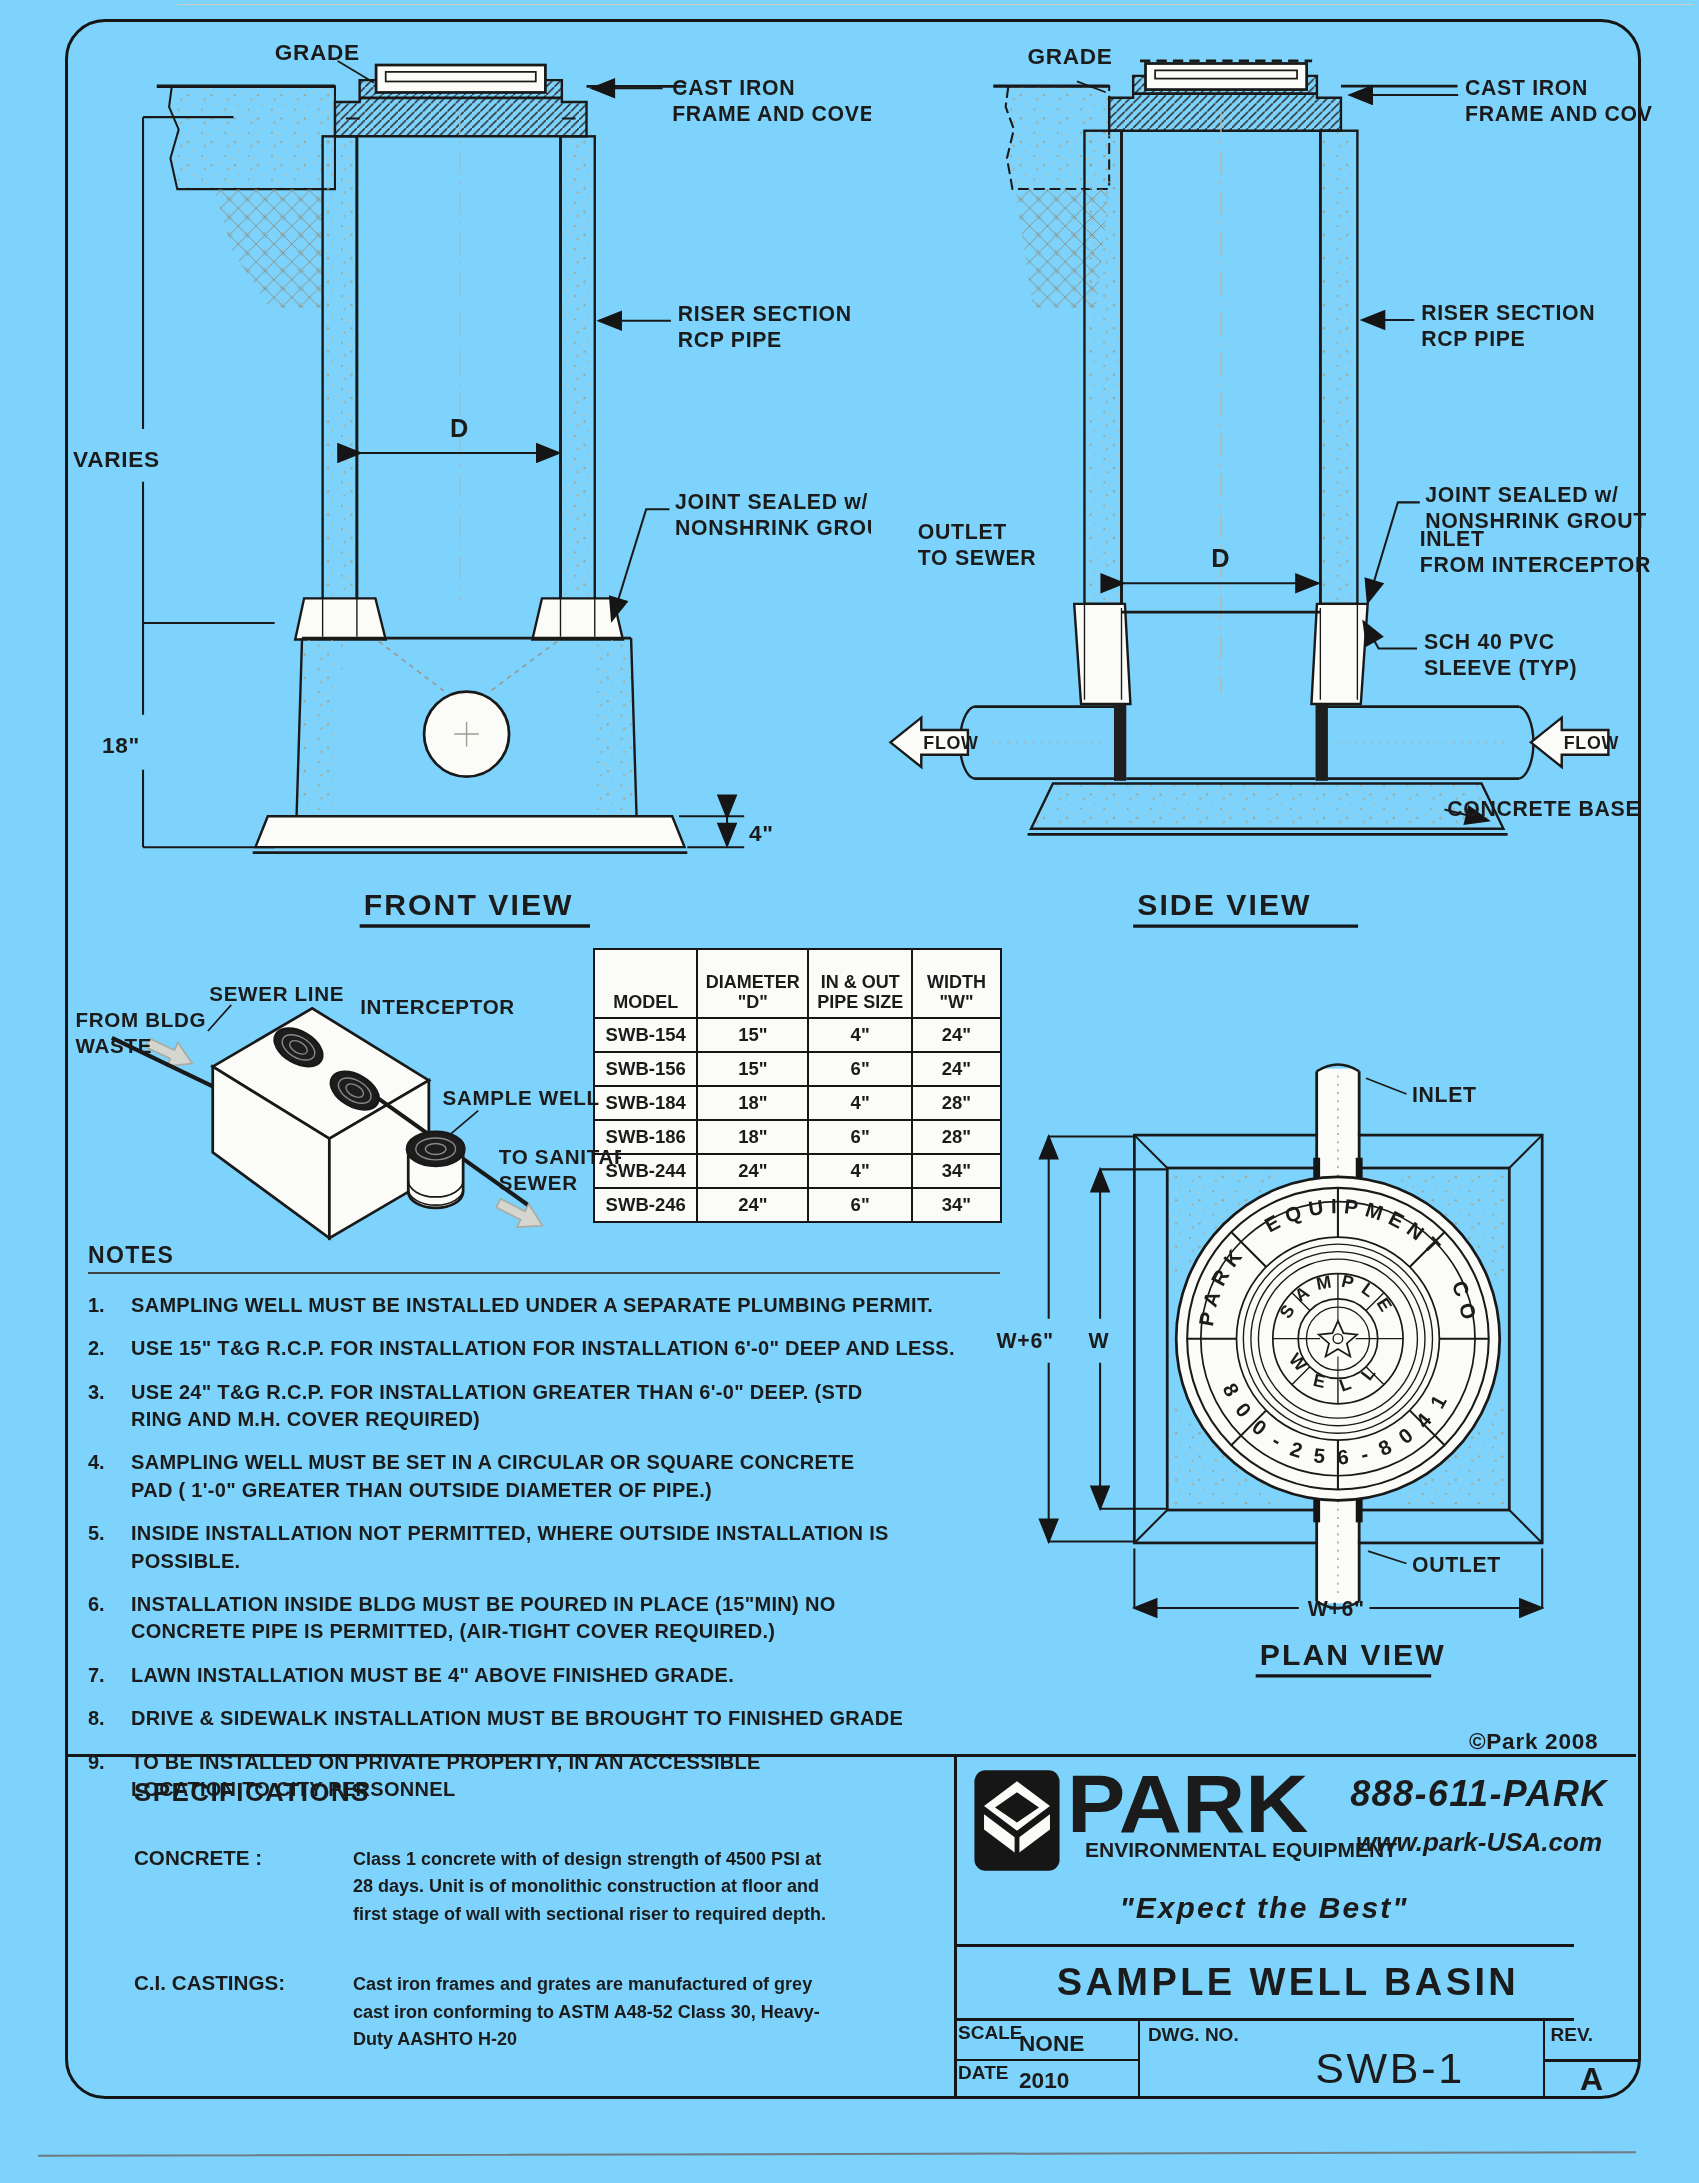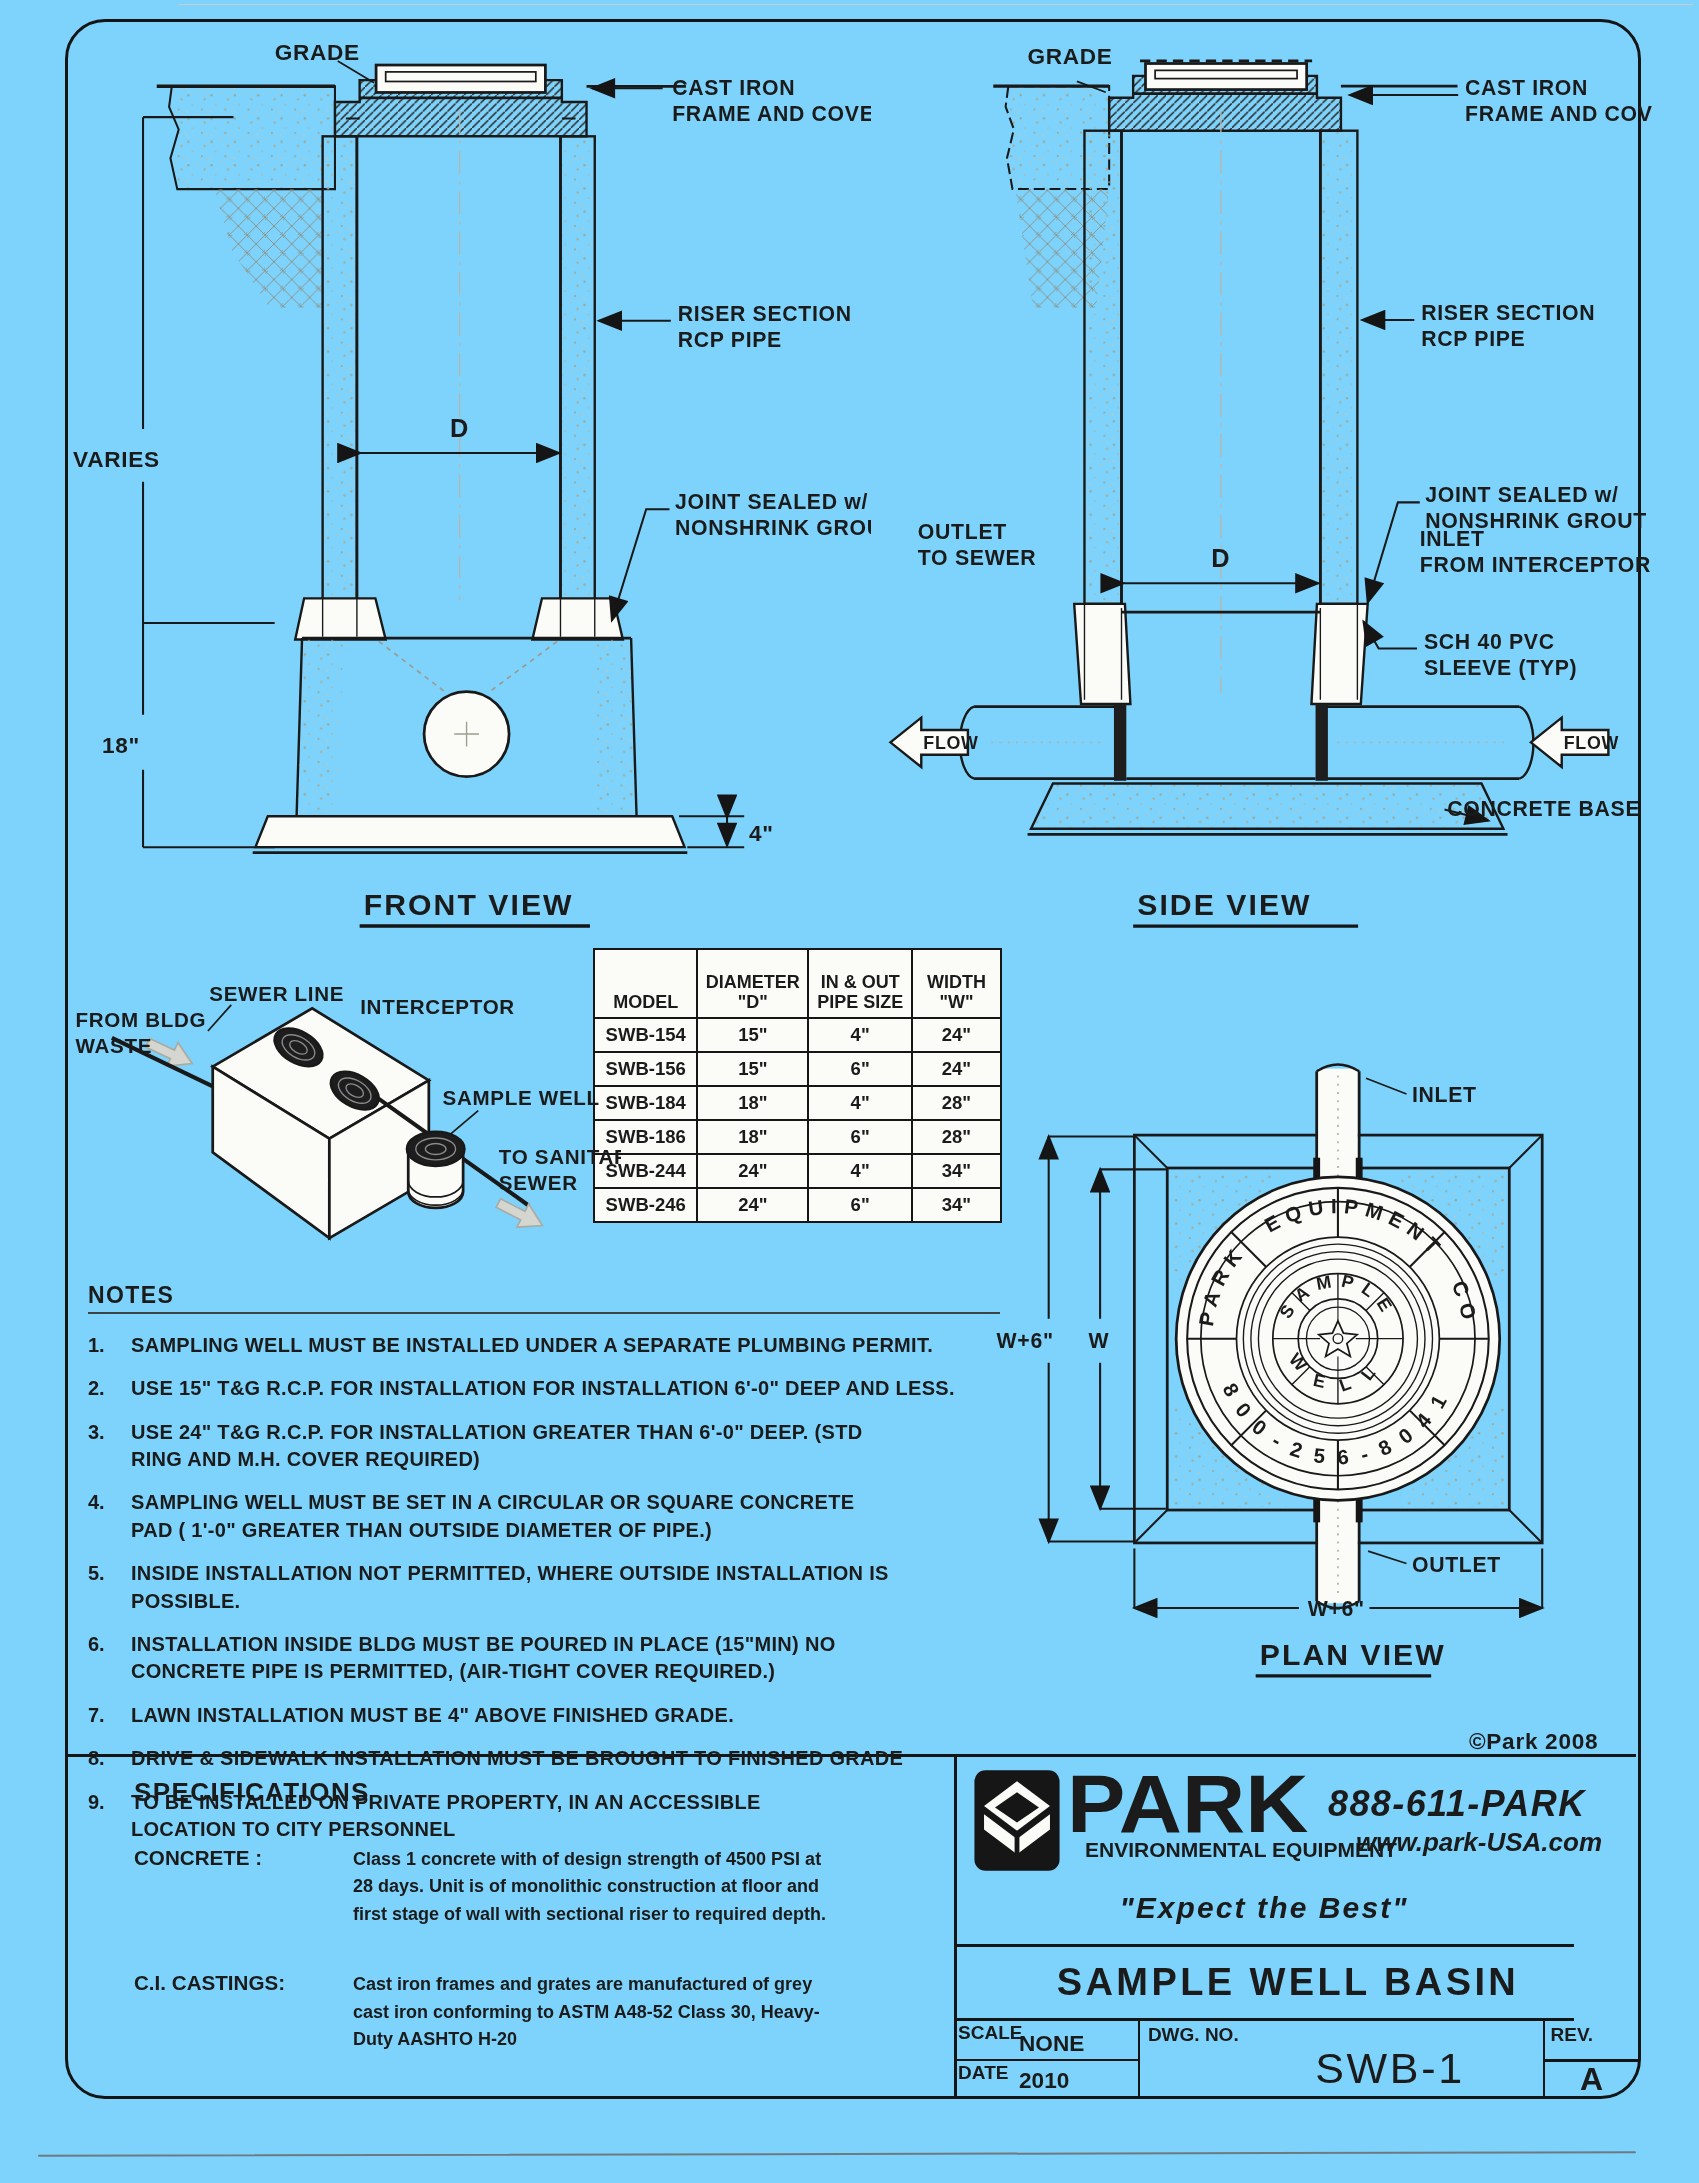--- a/index.html
+++ b/index.html
@@ -29,21 +29,21 @@
   #model-table td {
     border:2.1px solid #161616; text-align:center; vertical-align:middle;
     font-weight:bold; font-size:18.5px; padding:0; height:32px; background:#fbfbf8;
   }
   #model-table tr.hdr td { height:63px; font-size:18px; line-height:1.15; vertical-align:bottom; padding-bottom:4.1px; }
   #model-table table { border:2.7px solid #161616; }
 
   
   #notes-section { position:absolute; left:88px; top:1242px; width:912px; }
   #notes-title { font-size:23px; font-weight:bold; letter-spacing:1.4px; padding-bottom:2.7px;
-    border-bottom:2.1px solid #3d4440; margin-bottom:18px;margin-top:40px; }
+    border-bottom:2.1px solid #3d4440; margin-bottom:18px; }
   .note { display:flex; margin-bottom:16px; font-size:20px; font-weight:bold; line-height:27.4px; }
   .note .nnum { flex:0 0 43px; }
   .note .ntxt { flex:1; letter-spacing:0.3px; }
 
   
   #specifications-section { position:absolute; left:134px; top:1777px; width:802px; }
   #specs-title { font-size:26px; font-weight:bold; letter-spacing:1.4px; margin-bottom:38px; }
   .spec-row { display:flex; margin-bottom:43px; }
   .spec-label { flex:0 0 219px; font-size:20.6px; font-weight:bold; }
   .spec-text  { flex:0 0 480px; font-size:18px; font-weight:bold; line-height:27.4px; }
@@ -53,21 +53,21 @@
   #tb-row1 { position:absolute; left:0; top:0; width:100%; height:187px; }
   #tb-line1 { position:absolute; left:0; top:187px; width:100%; height:2.7px; background:#151515; }
   #tb-row2 { position:absolute; left:0; top:189px; width:100%; height:72px;margin-left:24px; }
   #tb-line2 { position:absolute; left:0; top:261px; width:100%; height:2.7px; background:#151515; }
   #tb-row3 { position:absolute; left:0; top:264px; width:100%; height:75px; }
   #tb-vline { position:absolute; left:0; top:0; width:2.7px; height:339px; background:#151515; }
 
   #park-logo-box { position:absolute; left:19px; top:12.3px; }
   #brand-text { position:absolute; left:113px; top:1.4px; font-size:81px; font-weight:bold; letter-spacing:0px; transform:scaleX(1.08); transform-origin:left; }
   #brand-sub { position:absolute; left:131px; top:81px; font-size:21px; font-weight:bold; letter-spacing:0px; }
-  #tb-phone { position:absolute; left:374px; top:26px; width:302px; font-size:36px; font-weight:bold; font-style:italic; letter-spacing:1.4px; }
+  #tb-phone { position:absolute; left:374px; top:16px; width:302px; text-align:center; font-size:36px; font-weight:bold; font-style:italic; letter-spacing:1.4px; }
   #tb-web { position:absolute; left:374px; top:70px; width:302px; text-align:center; font-size:26px; font-weight:bold; font-style:italic; }
   #tb-tagline { position:absolute; left:0px; top:134px; width:100%; text-align:center; font-size:30px; font-weight:bold; font-style:italic; letter-spacing:2.1px; }
   #tb-drawing-title { width:100%; text-align:center; font-size:38px; font-weight:bold; letter-spacing:3.4px; line-height:72px; }
 
   .tb-cell-label { font-size:19px; font-weight:bold; }
   #cell-scale { position:absolute; left:0; top:0; width:184px; height:38px; border-right:2.7px solid #151515; border-bottom:2.7px solid #151515; }
   #cell-date  { position:absolute; left:0; top:40px; width:184px; height:35px; border-right:2.7px solid #151515; }
   #cell-dwg   { position:absolute; left:187px; top:0; width:402px; height:75px; border-right:2.7px solid #151515; }
   #cell-rev   { position:absolute; left:591px; top:0; width:93px; height:75px; }
   #scale-label { position:absolute; left:4.1px; top:1.4px; }

